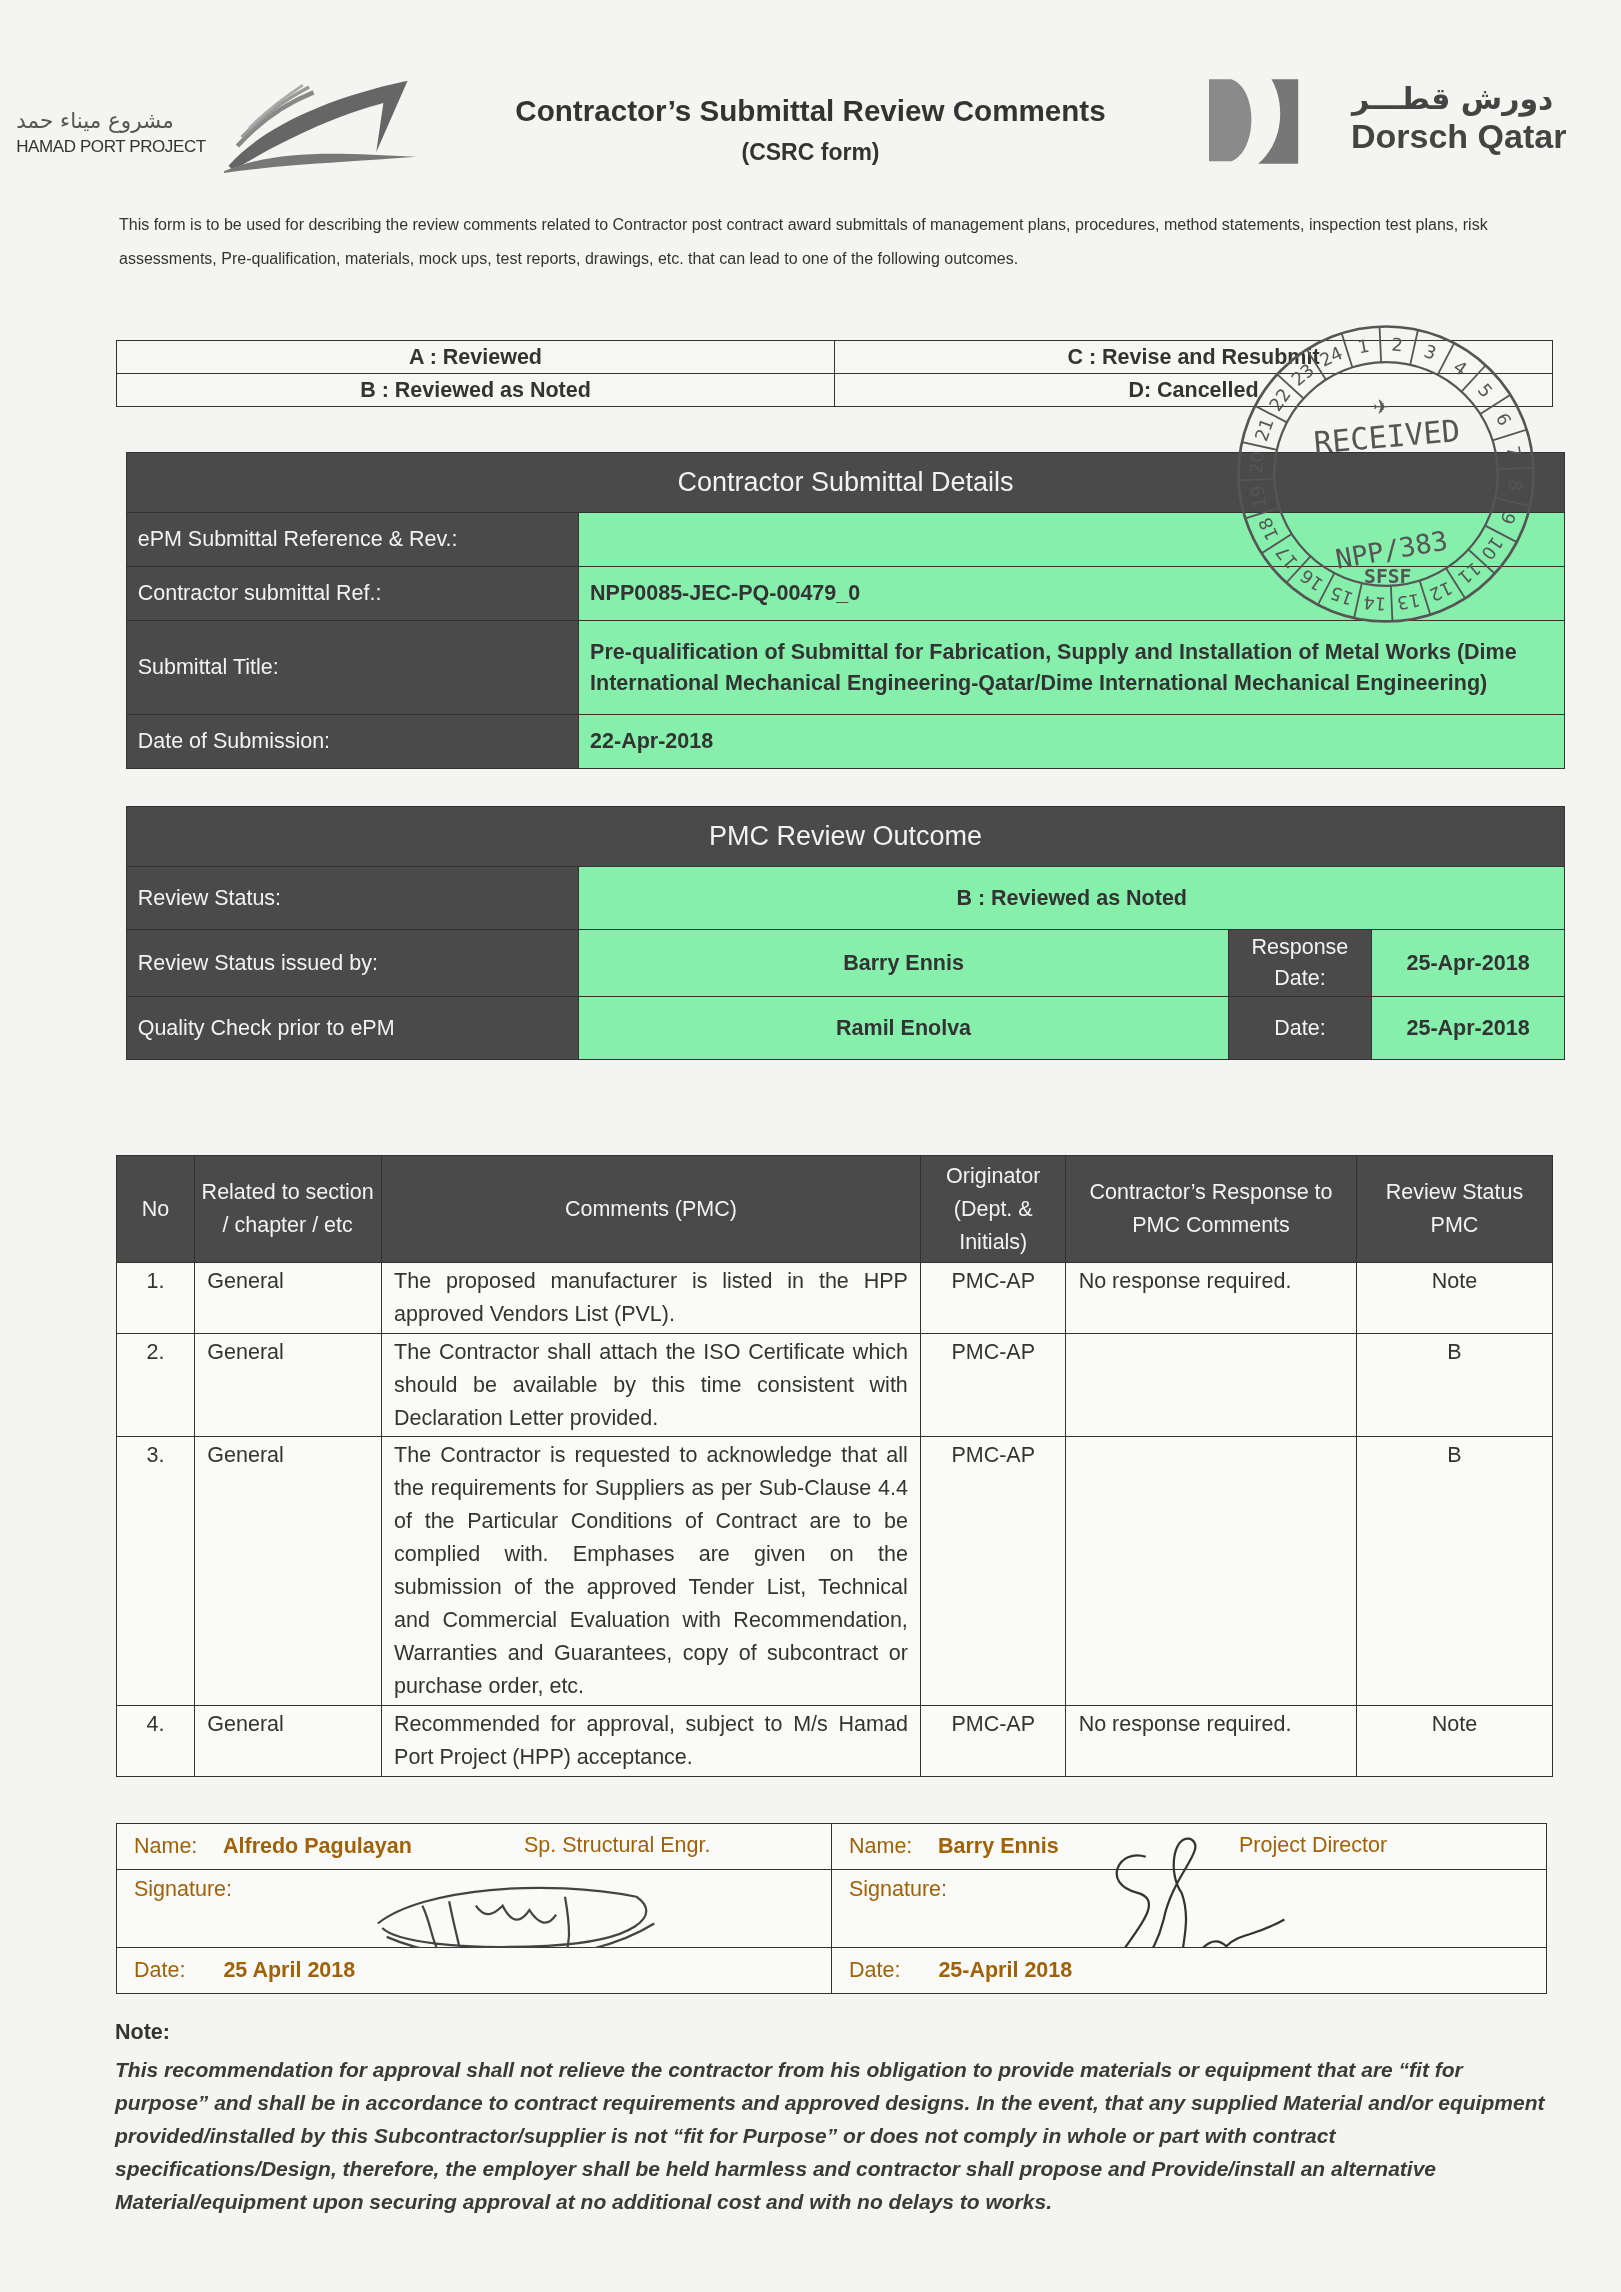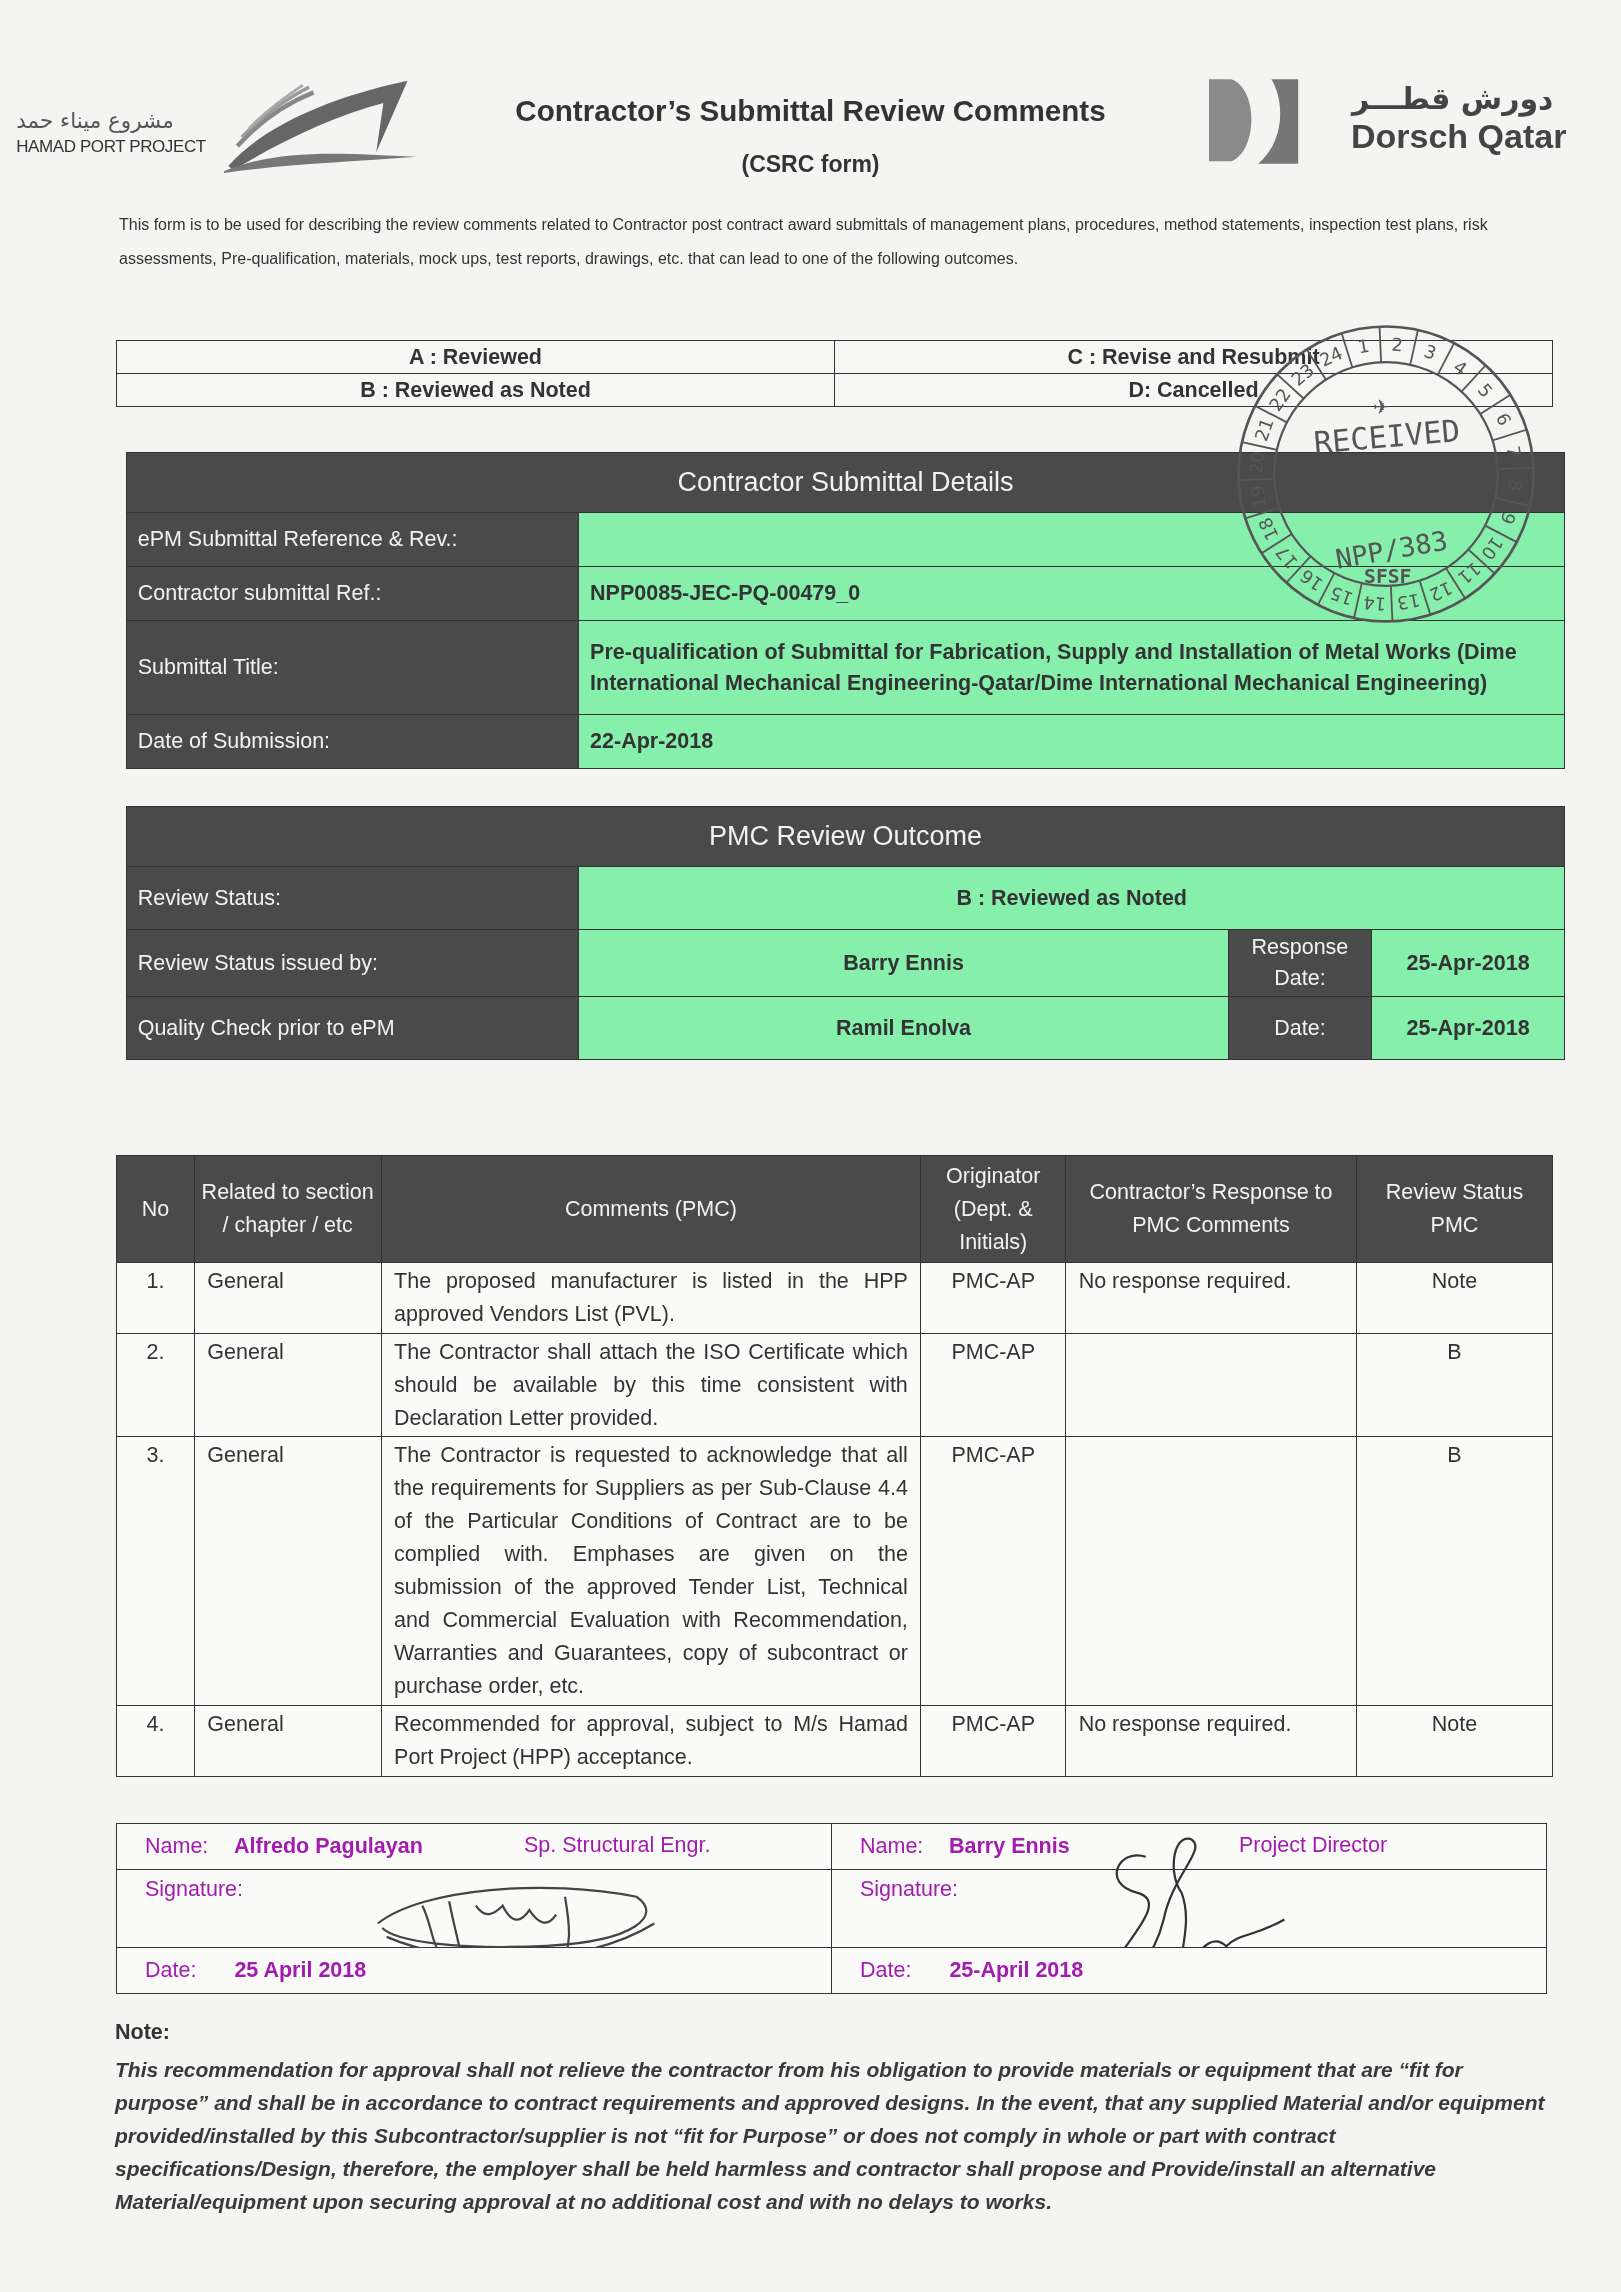--- a/index.html
+++ b/index.html
@@ -9,21 +9,21 @@
     font-family:"Liberation Sans", sans-serif;
     color:#2a2a2a;
   }
   .abs { position:absolute; }
   
   .logo-hpp { left:9px; top:76px; width:412px; height:99px; }
   .logo-hpp .ar { position:absolute; left:7.2px; top:32px; font-family:"DejaVu Sans", sans-serif; font-size:21.5px; color:#555; letter-spacing:0.9px; }
   .logo-hpp .en { position:absolute; left:7.2px; top:61px; font-size:17px; color:#333; letter-spacing:-0.4px; }
   .logo-hpp svg { position:absolute; left:215px; top:0px; }
   .title-main { left:430px; top:94px; width:761px; text-align:center; font-size:29.6px; font-weight:bold; color:#333; }
-  .title-sub { left:430px; top:139px; width:761px; text-align:center; font-size:23px; font-weight:bold; color:#333;margin-top:12px; }
+  .title-sub { left:430px; top:139px; width:761px; text-align:center; font-size:23px; font-weight:bold; color:#333; }
   .logo-dorsch { left:1209px; top:70px; width:385px; height:99px; }
   .logo-dorsch .dshape { position:absolute; left:0; top:9px; }
   .logo-dorsch .ar { position:absolute; left:143px; top:10.7px; font-family:"DejaVu Sans", sans-serif; font-size:30px; color:#444; font-weight:bold; }
   .logo-dorsch .en { position:absolute; left:142px; top:47px; font-size:34px; color:#444; font-weight:bold; }
 
   .intro { left:119px; top:208px; width:1442px; font-size:16px; line-height:34px; color:#333; }
 
   table { border-collapse:collapse; }
   .outcomes { left:116px; top:340px; width:1437px; }
   .outcomes td { border:1.8px solid #333; height:32px; font-size:21.5px; font-weight:bold; text-align:center; color:#333; padding:0; background:#f6f6f4; }
@@ -36,21 +36,21 @@
   .sect .val { background:#86efac; font-weight:bold; color:#333; }
   .sect .center { text-align:center; }
 
   .comments { left:116px; top:1155px; width:1437px; }
   .comments th { border:1.8px solid #333; background:#4a4a4a; color:#f2f2f2; font-weight:normal; font-size:21.5px; line-height:33px; padding:3.6px 5.4px; }
   .comments td { border:1.8px solid #333; font-size:21.5px; line-height:33px; vertical-align:top; padding:1.8px 12.5px; background:#fafaf8; color:#333; }
   .comments td.c { text-align:center; }
   .comments td.j { text-align:justify; }
 
   .sign { left:116px; top:1823px; width:1431px; }
-  .sign td { border:1.8px solid #333; font-size:21.5px; padding:0 28px; height:45px; background:#fafaf8; color:#a21caf; position:relative; }
+  .sign td { border:1.8px solid #333; font-size:21.5px; padding:0 17px; height:45px; background:#fafaf8; color:#a16207; position:relative; }
   .sign .b { font-weight:bold; }
   .sign .sig-row td { height:70px; vertical-align:top; padding-top:7.2px; }
 
   .note-h { left:115px; top:2020px; font-size:21.5px; font-weight:bold; color:#333; }
   .note-t { left:115px; top:2053px; width:1437px; font-size:21px; line-height:33px; font-style:italic; font-weight:bold; color:#3a3a3a; }
 
   .stamp { left:1234px; top:322px; width:304px; height:304px; pointer-events:none; }
 </style>
 </head>
 <body>

